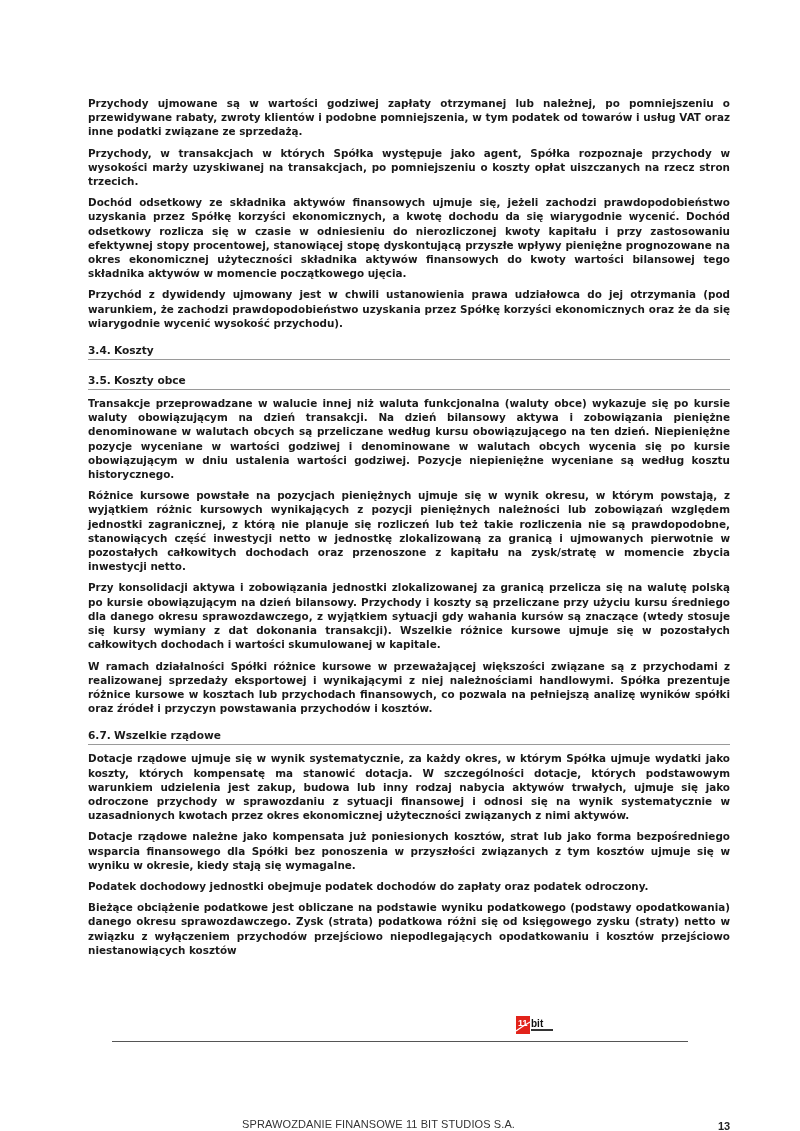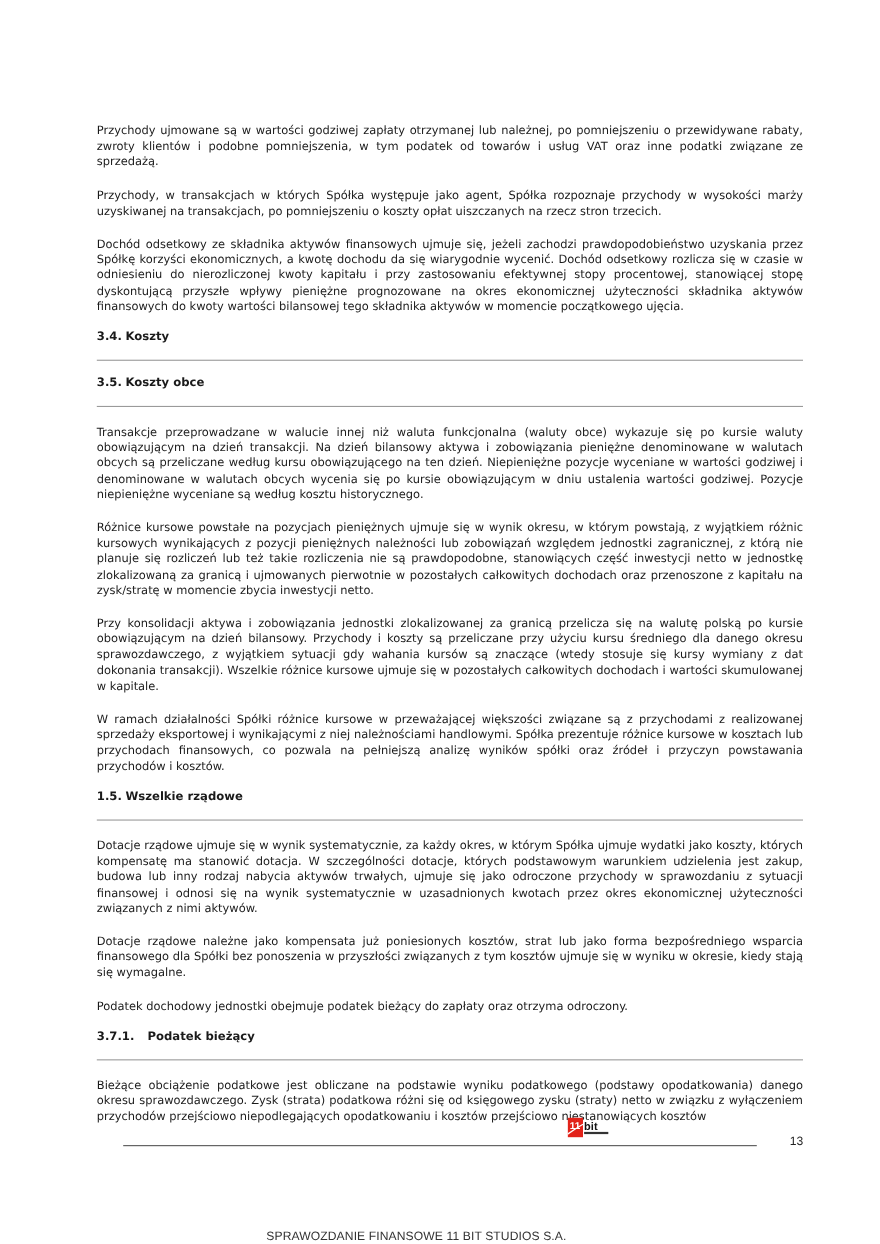--- a/index.html
+++ b/index.html
@@ -1,62 +1,60 @@
 <!DOCTYPE html>
 <html><head>
 <meta charset="utf-8">
 <style>
   html, body { margin:0; padding:0; background:#ffffff; }
   body { width:800px; height:1131px; position:relative; overflow:hidden;
          font-family: "DejaVu Sans", sans-serif; color:#1a1a1a; }
   .content { position:absolute; left:88px; top:96px; width:642px; }
-  p { margin:16px 0 7px 0; font-size:10.4px; line-height:14.2px; text-align:justify; }
+  p { margin:0 0 7px 0; font-size:10.4px; line-height:14.2px; text-align:justify;font-weight:bold; }
   .heading { font-weight:bold; font-size:10.6px; line-height:14px; margin:13px 0 6px 0;
-             padding-bottom:14px; border-bottom:1px solid #9a9a9a; }
+             padding-bottom:2px; border-bottom:1px solid #9a9a9a; }
   .heading .num { display:inline-block; min-width:26px; }
   .heading.sub .num { min-width:46px; }
   .footer-line { position:absolute; left:112px; top:1041px; width:576px; height:1px; background:#555; }
   .footer-text { position:absolute; left:220px; top:1117px; width:295px; text-align:right;
                  font-family:"Liberation Sans", sans-serif; font-size:11px; line-height:14px;
                  color:#333; letter-spacing:0.1px; }
   .logo { position:absolute; left:516px; top:1016px; width:40px; height:18px; }
-  .page-num { position:absolute; left:718px; top:1032px; font-family:"Liberation Sans", sans-serif;
-              font-size:11px; color:#222; }
+  .page-num { position:absolute; left:718px; top:1120px; font-family:"Liberation Sans", sans-serif;
+              font-size:11px; color:#222;font-weight:bold; }
 </style>
 </head>
 <body>
 
 <div class="content">
   <p>Przychody ujmowane są w wartości godziwej zapłaty otrzymanej lub należnej, po pomniejszeniu o przewidywane rabaty, zwroty klientów i podobne pomniejszenia, w tym podatek od towarów i usług VAT oraz inne podatki związane ze sprzedażą.</p>
   <p>Przychody, w transakcjach w których Spółka występuje jako agent, Spółka rozpoznaje przychody w wysokości marży uzyskiwanej na transakcjach, po pomniejszeniu o koszty opłat uiszczanych na rzecz stron trzecich.</p>
   <p>Dochód odsetkowy ze składnika aktywów finansowych ujmuje się, jeżeli zachodzi prawdopodobieństwo uzyskania przez Spółkę korzyści ekonomicznych, a kwotę dochodu da się wiarygodnie wycenić. Dochód odsetkowy rozlicza się w czasie w odniesieniu do nierozliczonej kwoty kapitału i przy zastosowaniu efektywnej stopy procentowej, stanowiącej stopę dyskontującą przyszłe wpływy pieniężne prognozowane na okres ekonomicznej użyteczności składnika aktywów finansowych do kwoty wartości bilansowej tego składnika aktywów w momencie początkowego ujęcia.</p>
+  <p>Przychód z dywidendy ujmowany jest w chwili ustanowienia prawa udziałowca do jej otrzymania (pod warunkiem, że zachodzi prawdopodobieństwo uzyskania przez Spółkę korzyści ekonomicznych oraz że da się wiarygodnie wycenić wysokość przychodu).</p>
 
   <div class="heading">
     <span class="num">3.4.</span><span>Koszty</span>
   </div>
 
   <div class="heading">
     <span class="num">3.5.</span><span>Koszty obce</span>
   </div>
   <p>Transakcje przeprowadzane w walucie innej niż waluta funkcjonalna (waluty obce) wykazuje się po kursie waluty obowiązującym na dzień transakcji. Na dzień bilansowy aktywa i zobowiązania pieniężne denominowane w walutach obcych są przeliczane według kursu obowiązującego na ten dzień. Niepieniężne pozycje wyceniane w wartości godziwej i denominowane w walutach obcych wycenia się po kursie obowiązującym w dniu ustalenia wartości godziwej. Pozycje niepieniężne wyceniane są według kosztu historycznego.</p>
   <p>Różnice kursowe powstałe na pozycjach pieniężnych ujmuje się w wynik okresu, w którym powstają, z wyjątkiem różnic kursowych wynikających z pozycji pieniężnych należności lub zobowiązań względem jednostki zagranicznej, z którą nie planuje się rozliczeń lub też takie rozliczenia nie są prawdopodobne, stanowiących część inwestycji netto w jednostkę zlokalizowaną za granicą i ujmowanych pierwotnie w pozostałych całkowitych dochodach oraz przenoszone z kapitału na zysk/stratę w momencie zbycia inwestycji netto.</p>
   <p>Przy konsolidacji aktywa i zobowiązania jednostki zlokalizowanej za granicą przelicza się na walutę polską po kursie obowiązującym na dzień bilansowy. Przychody i koszty są przeliczane przy użyciu kursu średniego dla danego okresu sprawozdawczego, z wyjątkiem sytuacji gdy wahania kursów są znaczące (wtedy stosuje się kursy wymiany z dat dokonania transakcji). Wszelkie różnice kursowe ujmuje się w pozostałych całkowitych dochodach i wartości skumulowanej w kapitale.</p>
   <p>W ramach działalności Spółki różnice kursowe w przeważającej większości związane są z przychodami z realizowanej sprzedaży eksportowej i wynikającymi z niej należnościami handlowymi. Spółka prezentuje różnice kursowe w kosztach lub przychodach finansowych, co pozwala na pełniejszą analizę wyników spółki oraz źródeł i przyczyn powstawania przychodów i kosztów.</p>
 
   <div class="heading">
-    <span class="num">1.5.</span><span>Wszelkie rządowe</span>
+    <span class="num">6.7.</span><span>Wszelkie rządowe</span>
   </div>
   <p>Dotacje rządowe ujmuje się w wynik systematycznie, za każdy okres, w którym Spółka ujmuje wydatki jako koszty, których kompensatę ma stanowić dotacja. W szczególności dotacje, których podstawowym warunkiem udzielenia jest zakup, budowa lub inny rodzaj nabycia aktywów trwałych, ujmuje się jako odroczone przychody w sprawozdaniu z sytuacji finansowej i odnosi się na wynik systematycznie w uzasadnionych kwotach przez okres ekonomicznej użyteczności związanych z nimi aktywów.</p>
   <p>Dotacje rządowe należne jako kompensata już poniesionych kosztów, strat lub jako forma bezpośredniego wsparcia finansowego dla Spółki bez ponoszenia w przyszłości związanych z tym kosztów ujmuje się w wyniku w okresie, kiedy stają się wymagalne.</p>
 
-  <p>Podatek dochodowy jednostki obejmuje podatek bieżący do zapłaty oraz otrzyma odroczony.</p>
+  <p>Podatek dochodowy jednostki obejmuje podatek dochodów do zapłaty oraz podatek odroczony.</p>
 
-  <div class="heading sub">
-    <span class="num">3.7.1.</span><span>Podatek bieżący</span>
-  </div>
   <p>Bieżące obciążenie podatkowe jest obliczane na podstawie wyniku podatkowego (podstawy opodatkowania) danego okresu sprawozdawczego. Zysk (strata) podatkowa różni się od księgowego zysku (straty) netto w związku z wyłączeniem przychodów przejściowo niepodlegających opodatkowaniu i kosztów przejściowo niestanowiących kosztów</p>
 </div>
 
 <div class="footer-line"></div>
 <div class="footer-text">
   <div>SPRAWOZDANIE FINANSOWE 11 BIT STUDIOS S.A.</div>
   <div>ZA OKRES OD 1 STYCZNIA DO 31 GRUDNIA 2015 R.</div>
 </div>
 <div class="logo">
   <svg width="40" height="18" viewBox="0 0 40 18">

